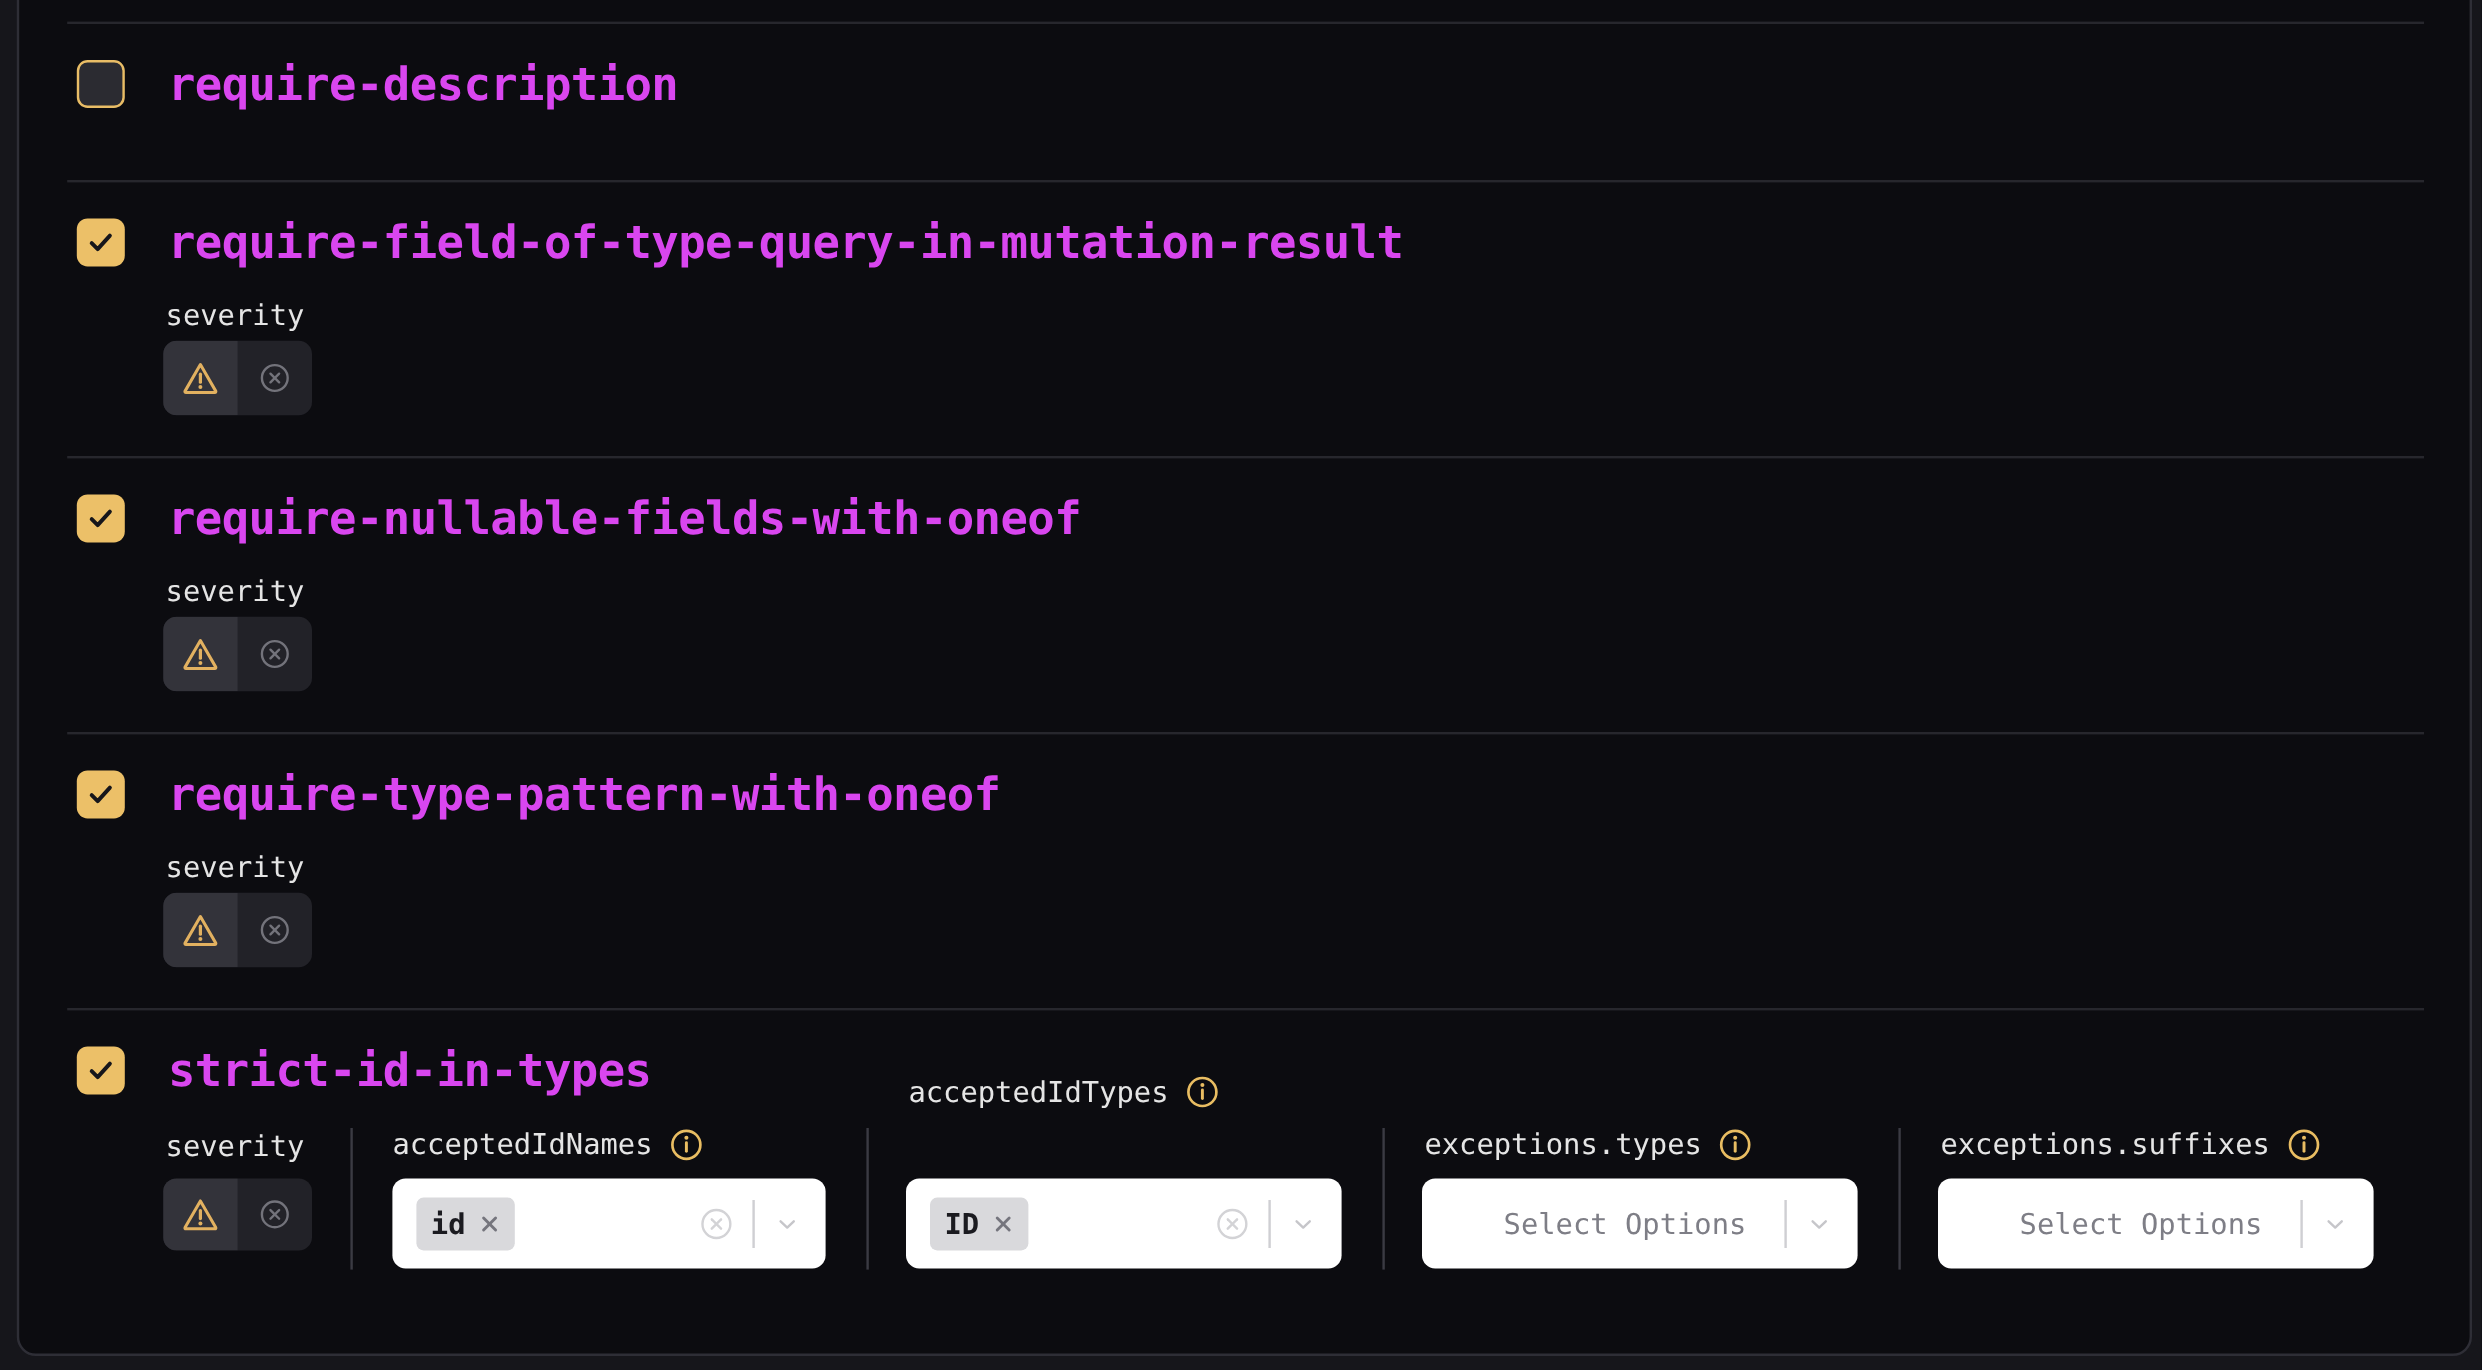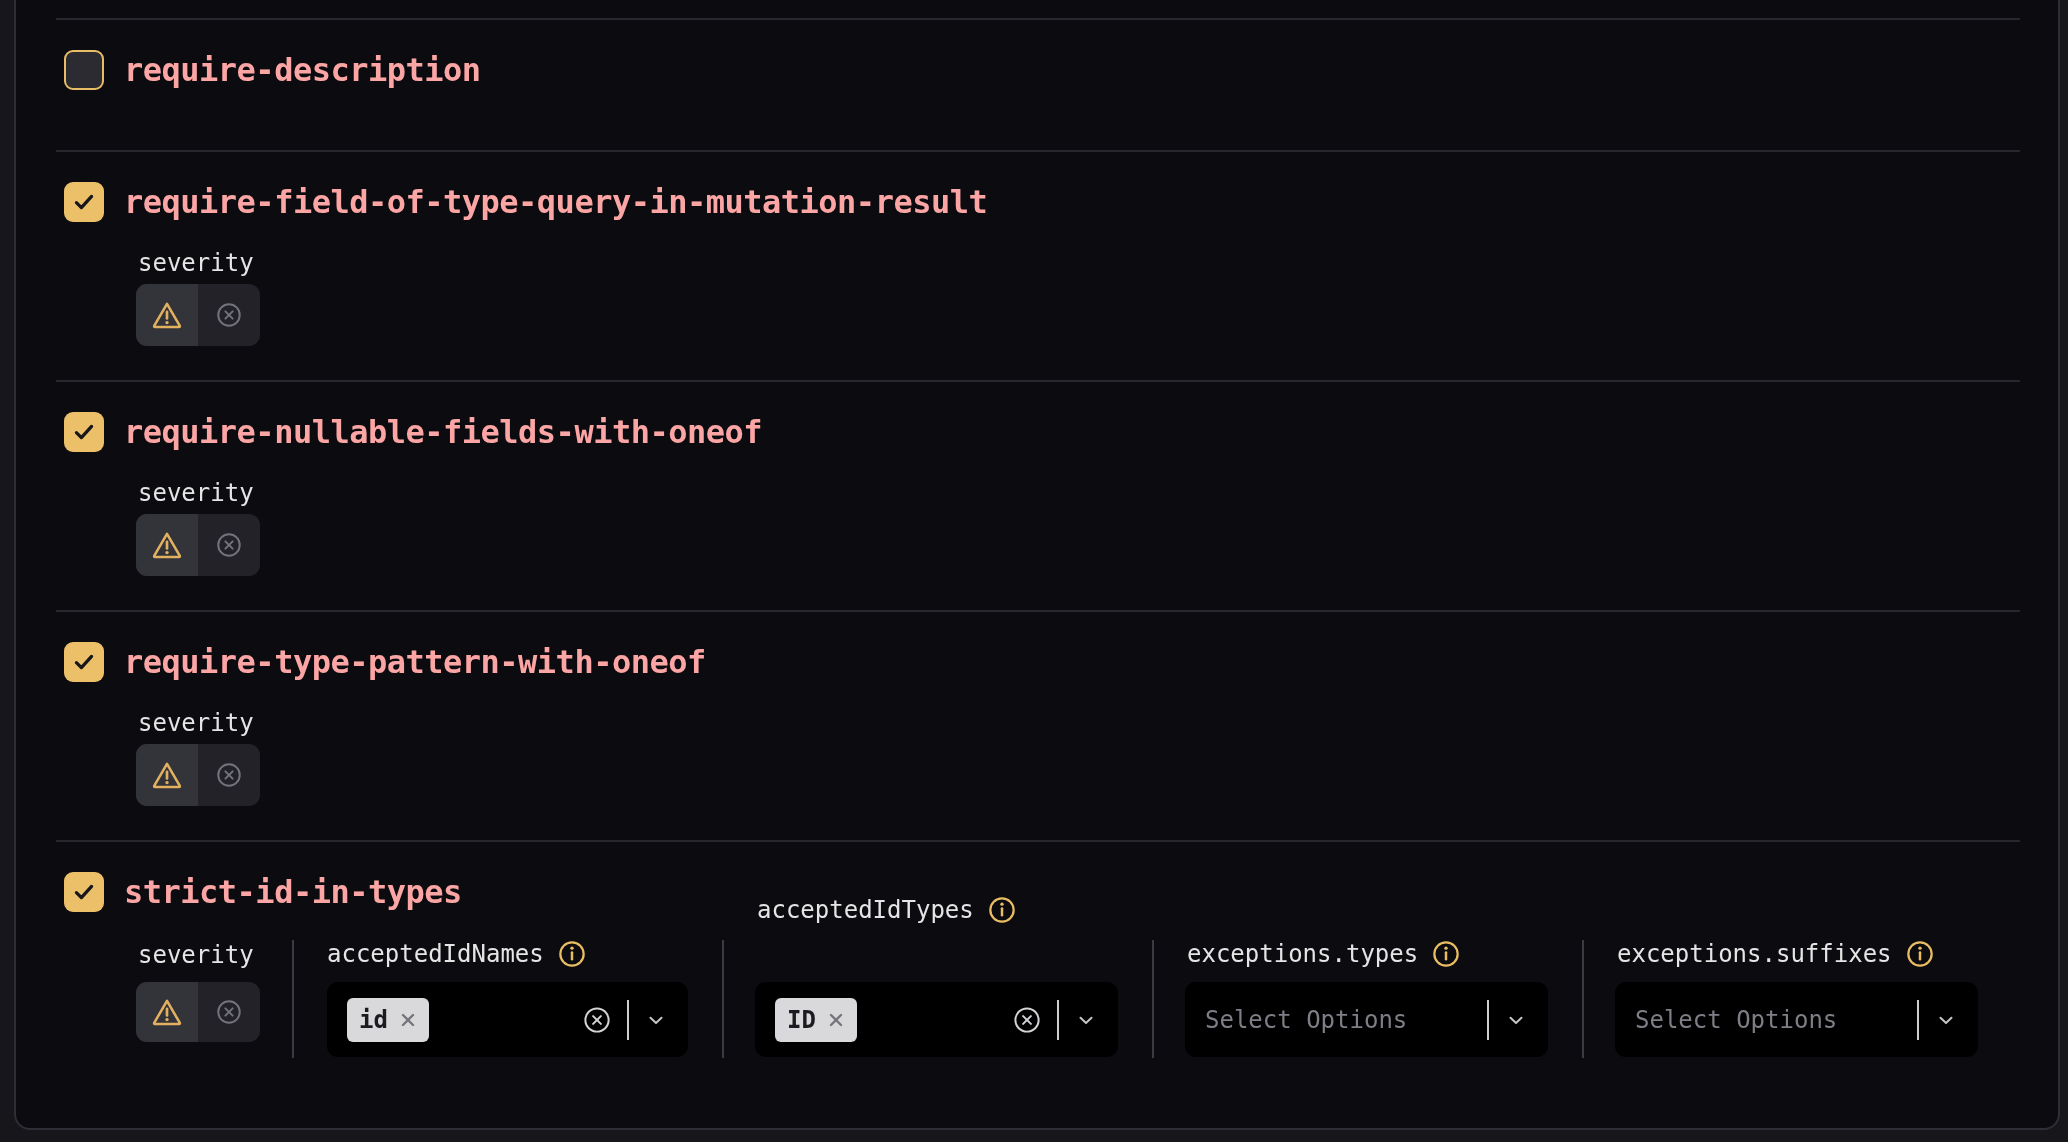--- a/index.html
+++ b/index.html
@@ -22,49 +22,49 @@
     background:#3b3b43;
   }
   .checkbox {
     position:absolute; width:40px; height:40px; border-radius:9px;
     display:flex; align-items:center; justify-content:center;
     cursor:pointer;
   }
   .checkbox.unchecked { background:#2b2b31; border:2.5px solid #e9bd66; }
   .checkbox.checked   { background:#ecc068; }
   .rule-title {
-    position:absolute; left:124px; height:40px; line-height:40px;
-    font-size:32px; font-weight:700; color:#fca5a5; letter-spacing:-0.5px;
+    position:absolute; left:140px; height:40px; line-height:40px;
+    font-size:38px; font-weight:700; color:#d946ef; letter-spacing:-0.5px;
     white-space:nowrap;
   }
   .field-label {
     position:absolute; font-size:24px; color:#e5e5e5; line-height:27px;
     display:flex; align-items:center; gap:14px; white-space:nowrap;
   }
   .seg {
     position:absolute; width:124px; height:62px; border-radius:11px;
     background:#222228; display:flex; overflow:hidden;
   }
   .seg-btn {
     width:62px; height:100%; display:flex; align-items:center; justify-content:center;
     cursor:pointer;
   }
   .seg-btn.selected { background:#33333a; }
   .select {
-    position:absolute; height:75px; background:#000000; border-radius:11px;
+    position:absolute; height:75px; background:#ffffff; border-radius:11px;
     display:flex; align-items:center; padding:0 20px; cursor:pointer;
   }
   .chip {
     height:44px; background:#d9d9dc; border-radius:6px;
     display:flex; align-items:center; gap:11px; padding:0 12px;
   }
   .chip-label { font-size:24px; font-weight:700; color:#1b1b20; line-height:1; }
   .select-right { margin-left:auto; display:flex; align-items:center; gap:15px; }
   .sel-vline { width:2px; height:40px; background:#cfcfd3; }
-  .placeholder { font-size:24px; color:#7e7e86; white-space:nowrap; }
+  .placeholder { font-size:24px; color:#7e7e86; white-space:nowrap;margin-left:48px; }
   .icon { display:block; }
 </style>
 </head>
 <body>
 
 <div class="card"></div>
 
 <div class="hdiv" style="top:18px"></div>
 <div class="hdiv" style="top:150px"></div>
 <div class="hdiv" style="top:380px"></div>

